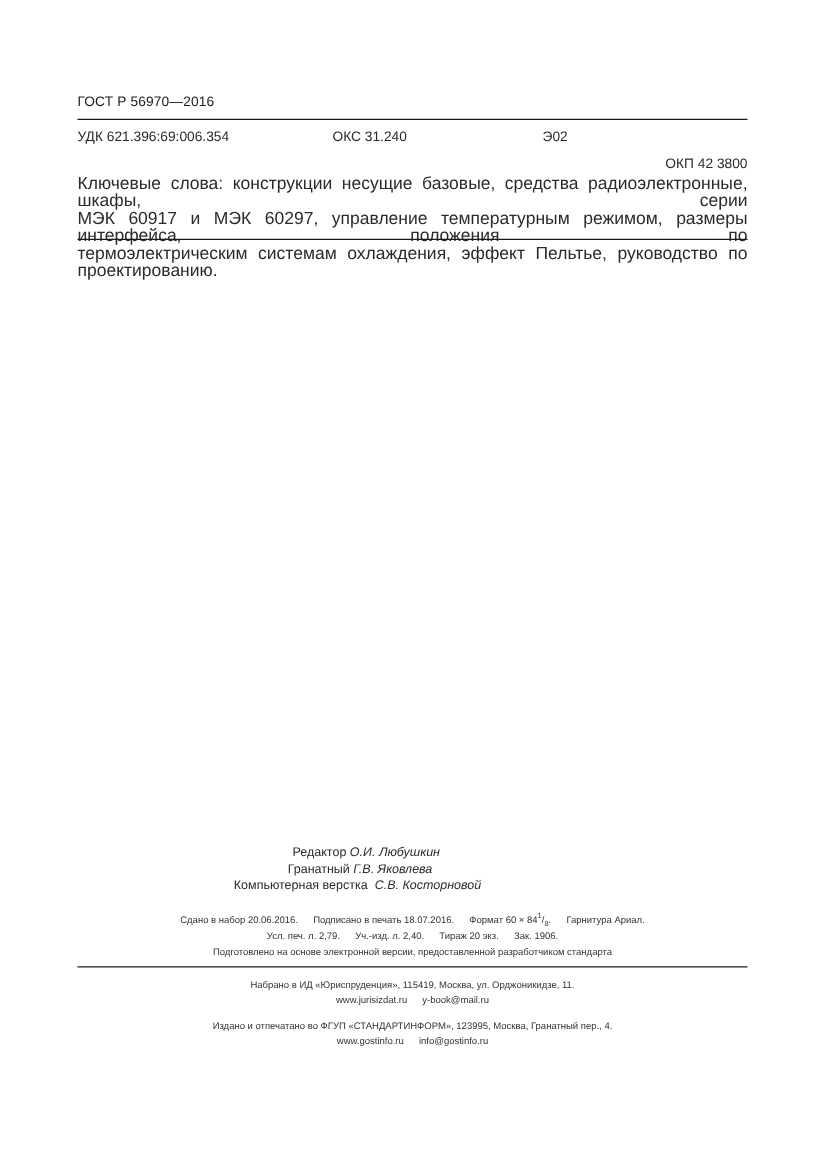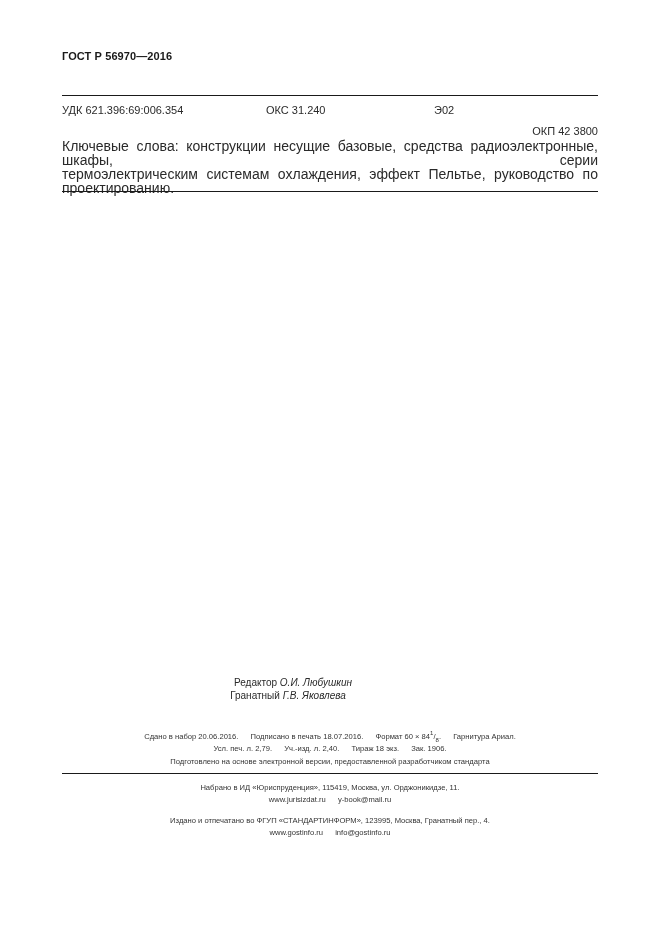--- a/index.html
+++ b/index.html
@@ -1,19 +1,19 @@
 <!DOCTYPE html>
 <html><head>
   <meta charset="utf-8">
   <style>
     html, body { margin: 0; padding: 0; background: #ffffff; }
     body { width: 661px; height: 935px; position: relative; overflow: hidden;
            font-family: "Liberation Sans", sans-serif; color: #1a1a1a; }
     .abs { position: absolute; }
-    .gost-title { left: 62px; top: 50px; font-size: 11px; font-weight: bold; letter-spacing: 0.1px; }
+    .gost-title { left: 62px; top: 76px; font-size: 11px; font-weight: normal; letter-spacing: 0.1px; }
     .rule { position: absolute; left: 62px; width: 536px; height: 1px; background: #1a1a1a; }
     .class-row { position: absolute; left: 62px; width: 536px; top: 104px; font-size: 11px; color: #2a2a2a; }
     .class-row span { position: absolute; top: 0; white-space: nowrap; }
     .keywords { position: absolute; left: 62px; width: 536px; top: 139px; font-size: 14px; line-height: 14px;
                 text-align: justify; color: #2a2a2a; }
     .keywords .last { text-align-last: left; }
     .credits { position: absolute; left: 0; width: 572px; top: 676px; font-size: 10px; line-height: 13px;
                text-align: center; color: #2a2a2a; }
     .credits .row { position: relative; }
     .credits i { font-style: italic; }
@@ -32,47 +32,52 @@
   <span style="left:0;">УДК 621.396:69:006.354</span>
   <span style="left:204px;">ОКС 31.240</span>
   <span style="left:372px;">Э02</span>
   <span style="right:0;margin-top:21px;">ОКП 42 3800</span>
 </div>
 
 <div class="rule" style="top:125px; background:transparent;"></div>
 
 <div class="keywords">
   <div style="text-align:justify; text-align-last:justify;">Ключевые слова: конструкции несущие базовые, средства радиоэлектронные, шкафы, серии</div>
+  <div style="text-align:justify; text-align-last:justify;">МЭК 60917 и МЭК 60297, управление температурным режимом, размеры интерфейса, положения по</div>
   <div class="last">термоэлектрическим системам охлаждения, эффект Пельтье, руководство по проектированию.</div>
 </div>
 
 <div class="rule" style="top:191px;"></div>
 
 <div class="credits">
   <div class="row" style="left:7px;">
     <span>Редактор</span>
     <i>О.И. Любушкин</i>
   </div>
   <div class="row" style="left:2px;">
     <span>Гранатный</span>
     <i>Г.В. Яковлева</i>
   </div>
+  <div class="row">
+    <span>Компьютерная верстка</span>&nbsp;
+    <i>С.В. Косторновой</i>
+  </div>
 </div>
 
 <div class="imprint" style="top:730px;">
   <span>Сдано в набор 20.06.2016.</span>
   <span>Подписано в печать 18.07.2016.</span>
   <span><span style="margin:0">Формат 60 × 84</span><sup>1</sup>/<sub>8</sub><span style="margin:0">.</span></span>
   <span>Гарнитура Ариал.</span>
 </div>
 
 <div class="imprint" style="top:744px;">
   <span>Усл. печ. л. 2,79.</span>
   <span>Уч.-изд. л. 2,40.</span>
-  <span>Тираж 18 экз.</span>
+  <span>Тираж 20 экз.</span>
   <span>Зак. 1906.</span>
 </div>
 
 <div class="imprint" style="top:757px;">Подготовлено на основе электронной версии, предоставленной разработчиком стандарта</div>
 
 <div class="rule" style="top:773px;"></div>
 
 <div class="imprint" style="top:783px;">Набрано в ИД «Юриспруденция», 115419, Москва, ул. Орджоникидзе, 11.</div>
 <div class="imprint" style="top:795px;">
   <span>www.jurisizdat.ru</span>

